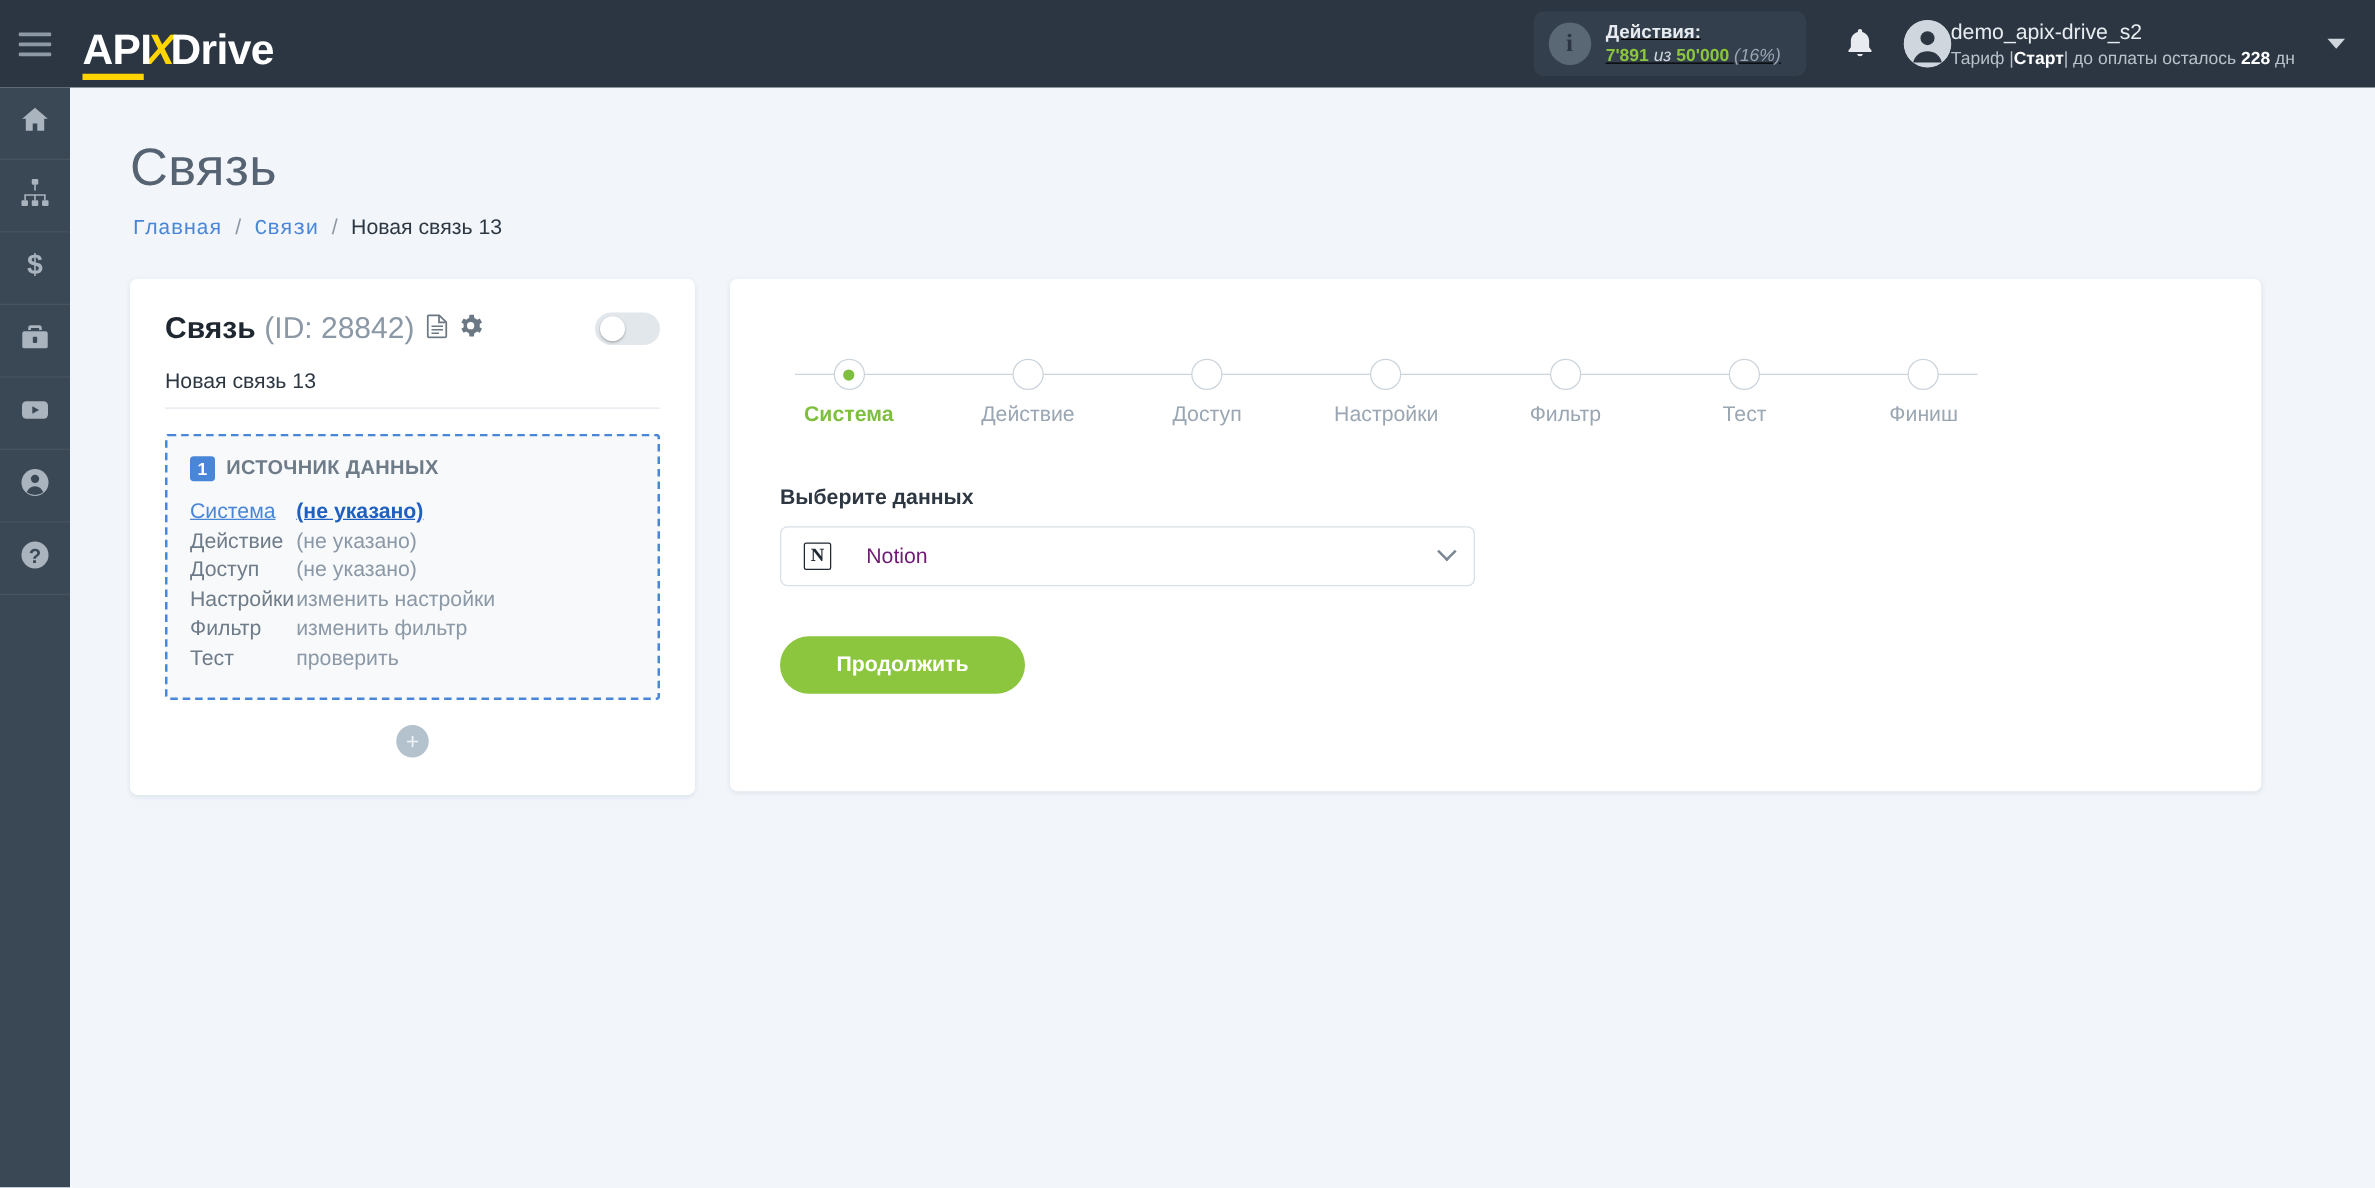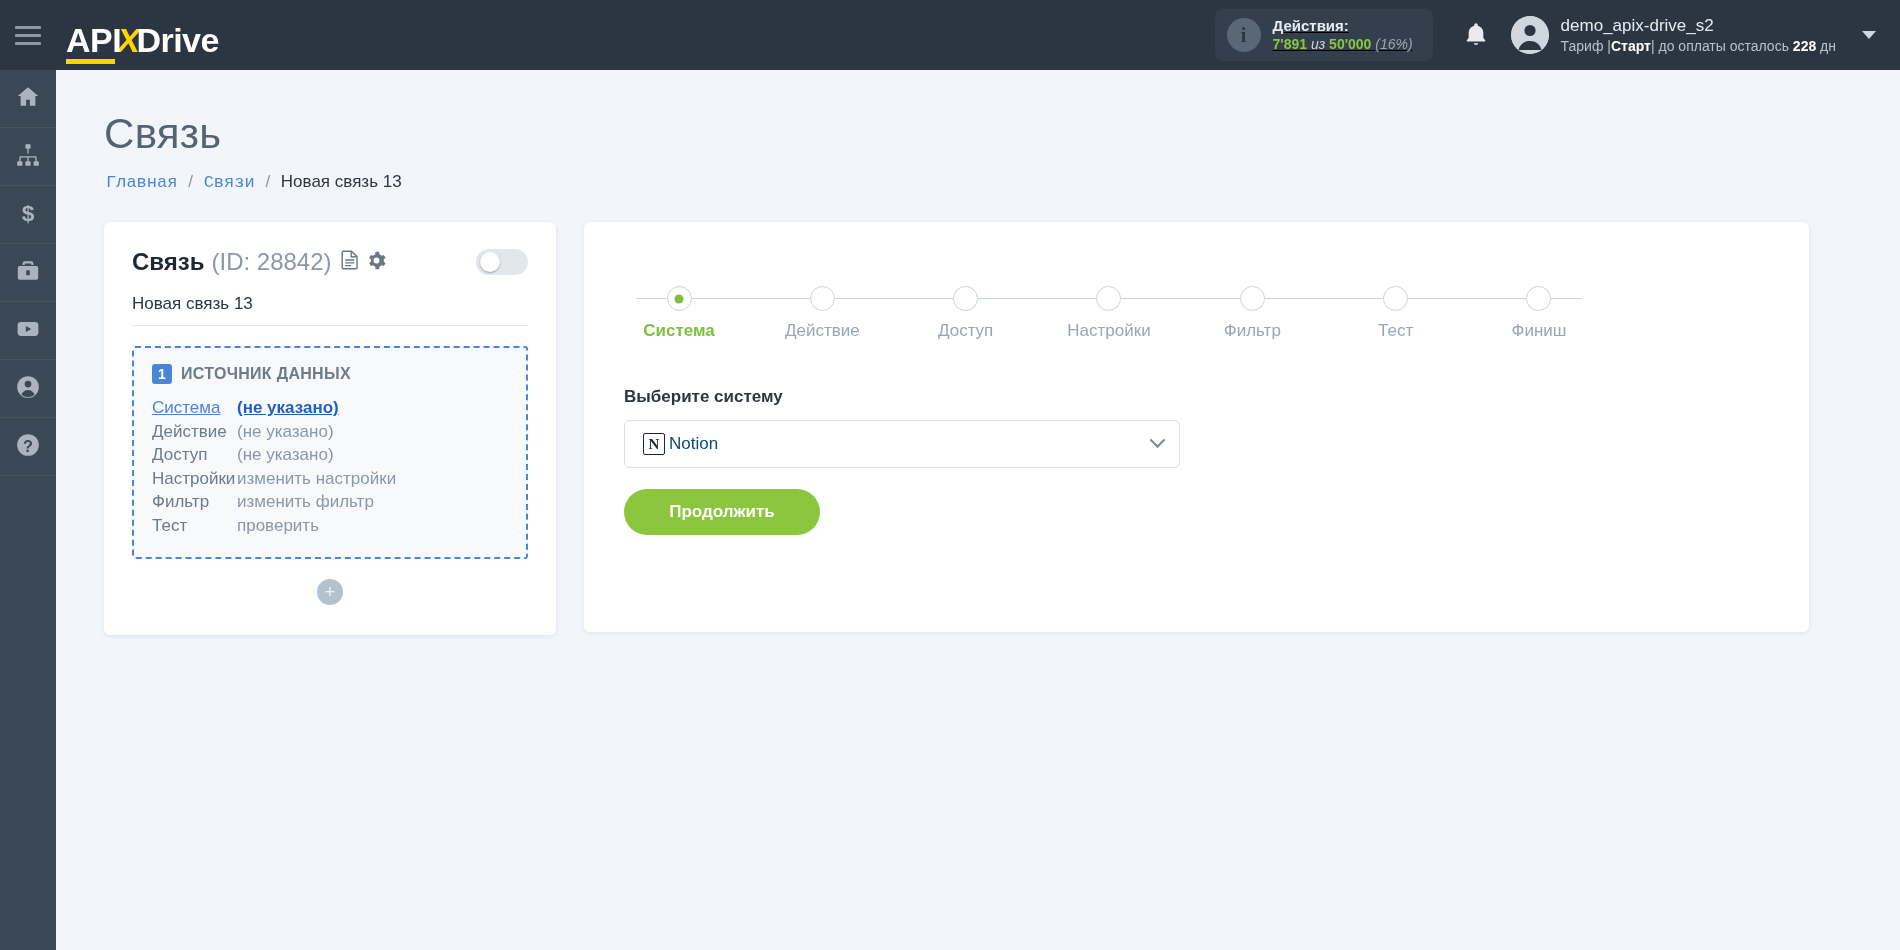--- a/index.html
+++ b/index.html
@@ -70,21 +70,21 @@
   .actions-sub .num { color: #8cc63f; font-weight: bold; }
   .actions-sub .iz { font-style: italic; color: #cfd6dd; }
   .actions-sub .pct { font-style: italic; color: #9aa6b2; }
 
   .bell {
     margin: 0 22px 0 30px;
     cursor: pointer;
     display: flex; align-items: center;
   }
 
-  .user-block { display: flex; align-items: center; gap: 12px; cursor: pointer; }
+  .user-block { display: flex; align-items: center; cursor: pointer; }
   .avatar {
     width: 38px; height: 38px; border-radius: 50%;
     background: #cfd6dd;
     display: flex; align-items: flex-end; justify-content: center;
     overflow: hidden; flex: 0 0 auto;
   }
   .user-text { line-height: 1.3; }
   .user-name { color: #e8ecf0; font-size: 17px; }
   .user-plan { color: #b9c2cb; font-size: 14px; }
   .user-plan b { color: #ffffff; margin-top: 36px; }
@@ -260,29 +260,29 @@
   }
   .notion-icon {
     width: 22px; height: 22px; flex: 0 0 auto;
     border: 1.5px solid #1f2731; border-radius: 2px;
     background: #ffffff;
     display: flex; align-items: center; justify-content: center;
     font-family: "Liberation Serif", serif;
     font-weight: bold; font-size: 15px; color: #1f2731;
     line-height: 1;
   }
-  .select-value { margin-left: 4px; font-size: 17px; color: #0c4a6e; flex: 1 1 auto; }
+  .select-value { margin-left: 28px; font-size: 17px; color: #701a75; flex: 1 1 auto; }
   .chev {
     width: 11px; height: 11px;
     border-right: 2px solid #7b8794; border-bottom: 2px solid #7b8794;
     transform: rotate(45deg) translate(-3px,-3px);
     flex: 0 0 auto;
   }
   .primary-btn {
-    margin-top: 21px;
+    margin-top: 40px;
     width: 196px; height: 46px;
     background: #8cc63f; border: none; border-radius: 23px;
     color: #ffffff; font-size: 17px; font-weight: bold;
     font-family: "Liberation Sans", sans-serif;
     cursor: pointer;
   }
 </style>
 </head>
 <body>
 
@@ -510,21 +510,21 @@
             <div class="dot"></div>
             <div class="slabel">Тест</div>
           </div>
           <div class="step">
             <div class="dot"></div>
             <div class="slabel">Финиш</div>
           </div>
         </div>
       </div>
 
-      <div class="field-label">Выберите систему</div>
+      <div class="field-label">Выберите данных</div>
 
       <div class="select-box">
         <span class="notion-icon">N</span>
         <span class="select-value">Notion</span>
         <span class="chev"></span>
       </div>
 
       <button class="primary-btn">Продолжить</button>
     </div>
 

